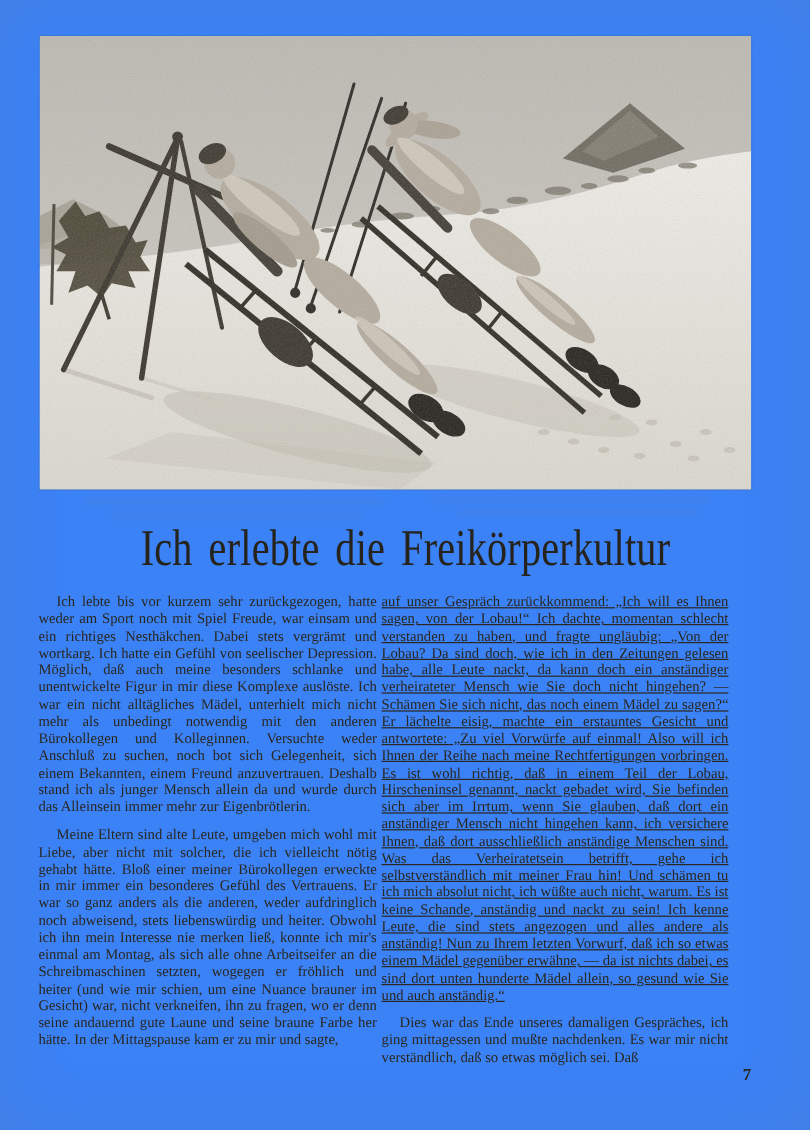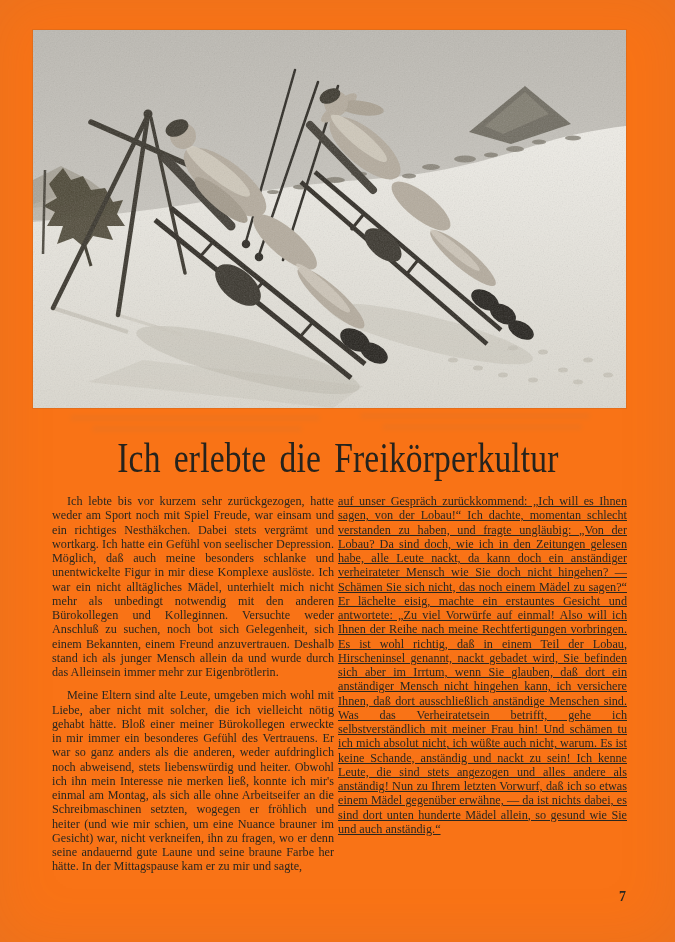--- a/index.html
+++ b/index.html
@@ -1,26 +1,26 @@
 <!DOCTYPE html>
 <html><head>
 <meta charset="utf-8">
 <style>
   html,body{margin:0;padding:0;}
   body{width:675px;height:942px;background:#e8e6e1;font-family:"Liberation Serif",serif;}
-  .page{position:relative;width:675px;height:942px;background:#f97316;overflow:hidden;
+  .page{position:relative;width:675px;height:942px;background:#3b82f6;overflow:hidden;
         box-shadow:inset 0 0 60px rgba(120,110,90,.12);}
   .photo{position:absolute;left:33px;top:30px;width:593px;height:378px;margin:0;
          outline:1px solid rgba(60,55,45,.10);box-shadow:inset 0 0 22px rgba(40,38,30,.20);}
   .photo svg{display:block;width:100%;height:100%;}
   .ghost{position:absolute;height:6px;background:#7e7a6e;opacity:.07;filter:blur(2px);border-radius:3px;}
   .title-wrap{position:absolute;top:436px;left:0;width:675px;margin:0;text-align:center;font-weight:400;}
   .title{display:inline-block;font-size:43px;line-height:1;color:#26231d;white-space:nowrap;
          transform:scaleX(.78);transform-origin:center;word-spacing:.14em;letter-spacing:.005em;}
-  .columns{position:absolute;top:494px;left:52px;width:580px;display:flex;gap:4px;
+  .columns{position:absolute;top:494px;left:32px;width:580px;display:flex;gap:4px;
            color:#2a2720;font-size:12.2px;line-height:14.25px;text-align:justify;}
   .col-left{width:282px;}
   .col-right{width:289px;}
   .para{margin:0 0 9px 0;text-indent:15px;}
   .para.no-indent{text-indent:0;text-decoration:underline;}
   .pageno{position:absolute;top:889px;right:49px;font-weight:bold;font-size:14px;color:#2a2720;}
 </style>
 </head>
 <body>
 
@@ -185,18 +185,19 @@
     <span class="title">Ich erlebte die Freikörperkultur</span>
   </h1>
 
   <div class="columns">
     <div class="col-left">
       <p class="para">Ich lebte bis vor kurzem sehr zurückgezogen, hatte weder am Sport noch mit Spiel Freude, war einsam und ein richtiges Nesthäkchen. Dabei stets vergrämt und wortkarg. Ich hatte ein Gefühl von seelischer Depression. Möglich, daß auch meine besonders schlanke und unentwickelte Figur in mir diese Komplexe auslöste. Ich war ein nicht alltägliches Mädel, unterhielt mich nicht mehr als unbedingt notwendig mit den anderen Bürokollegen und Kolleginnen. Versuchte weder Anschluß zu suchen, noch bot sich Gelegenheit, sich einem Bekannten, einem Freund anzuvertrauen. Deshalb stand ich als junger Mensch allein da und wurde durch das Alleinsein immer mehr zur Eigenbrötlerin.</p>
       <p class="para">Meine Eltern sind alte Leute, umgeben mich wohl mit Liebe, aber nicht mit solcher, die ich vielleicht nötig gehabt hätte. Bloß einer meiner Bürokollegen erweckte in mir immer ein besonderes Gefühl des Vertrauens. Er war so ganz anders als die anderen, weder aufdringlich noch abweisend, stets liebenswürdig und heiter. Obwohl ich ihn mein Interesse nie merken ließ, konnte ich mir's einmal am Montag, als sich alle ohne Arbeitseifer an die Schreibmaschinen setzten, wogegen er fröhlich und heiter (und wie mir schien, um eine Nuance brauner im Gesicht) war, nicht verkneifen, ihn zu fragen, wo er denn seine andauernd gute Laune und seine braune Farbe her hätte. In der Mittagspause kam er zu mir und sagte,</p>
     </div>
     <div class="col-right">
       <p class="para no-indent">auf unser Gespräch zurückkommend: „Ich will es Ihnen sagen, von der Lobau!“ Ich dachte, momentan schlecht verstanden zu haben, und fragte ungläubig: „Von der Lobau? Da sind doch, wie ich in den Zeitungen gelesen habe, alle Leute nackt, da kann doch ein anständiger verheirateter Mensch wie Sie doch nicht hingehen? — Schämen Sie sich nicht, das noch einem Mädel zu sagen?“ Er lächelte eisig, machte ein erstauntes Gesicht und antwortete: „Zu viel Vorwürfe auf einmal! Also will ich Ihnen der Reihe nach meine Rechtfertigungen vorbringen. Es ist wohl richtig, daß in einem Teil der Lobau, Hirscheninsel genannt, nackt gebadet wird, Sie befinden sich aber im Irrtum, wenn Sie glauben, daß dort ein anständiger Mensch nicht hingehen kann, ich versichere Ihnen, daß dort ausschließlich anständige Menschen sind. Was das Verheiratetsein betrifft, gehe ich selbstverständlich mit meiner Frau hin! Und schämen tu ich mich absolut nicht, ich wüßte auch nicht, warum. Es ist keine Schande, anständig und nackt zu sein! Ich kenne Leute, die sind stets angezogen und alles andere als anständig! Nun zu Ihrem letzten Vorwurf, daß ich so etwas einem Mädel gegenüber erwähne, — da ist nichts dabei, es sind dort unten hunderte Mädel allein, so gesund wie Sie und auch anständig.“</p>
+      <p class="para">Dies war das Ende unseres damaligen Gespräches, ich ging mittagessen und mußte nachdenken. Es war mir nicht verständlich, daß so etwas möglich sei. Daß</p>
     </div>
   </div>
 
   <div class="pageno">7</div>
 
 </div>
 
 </body></html>

